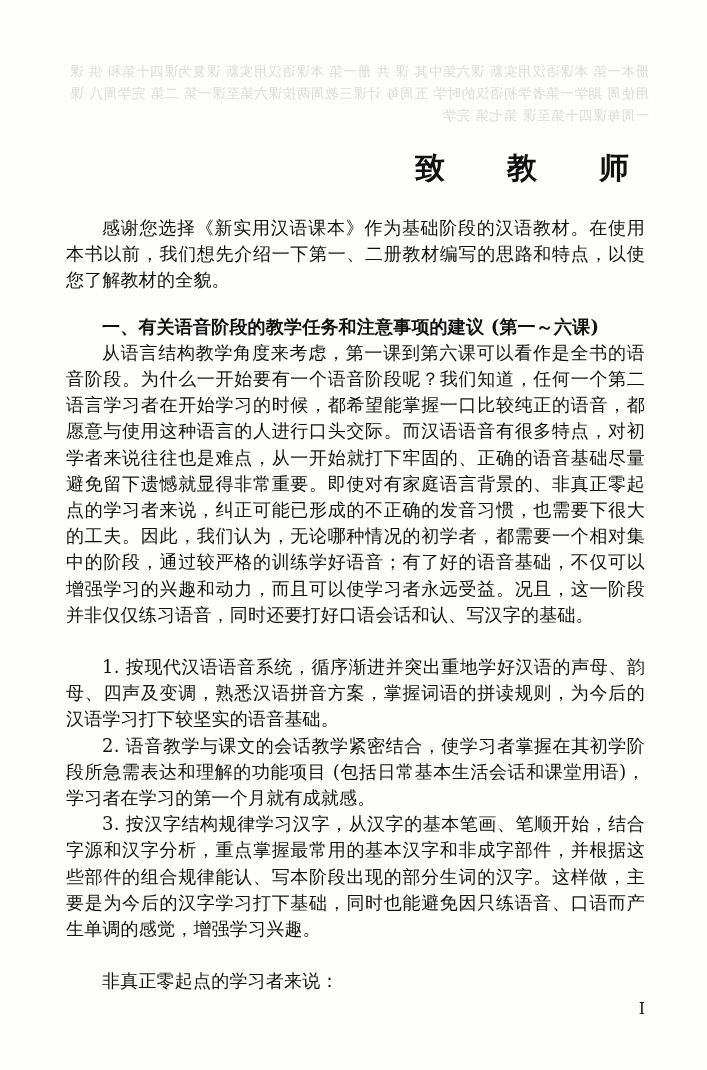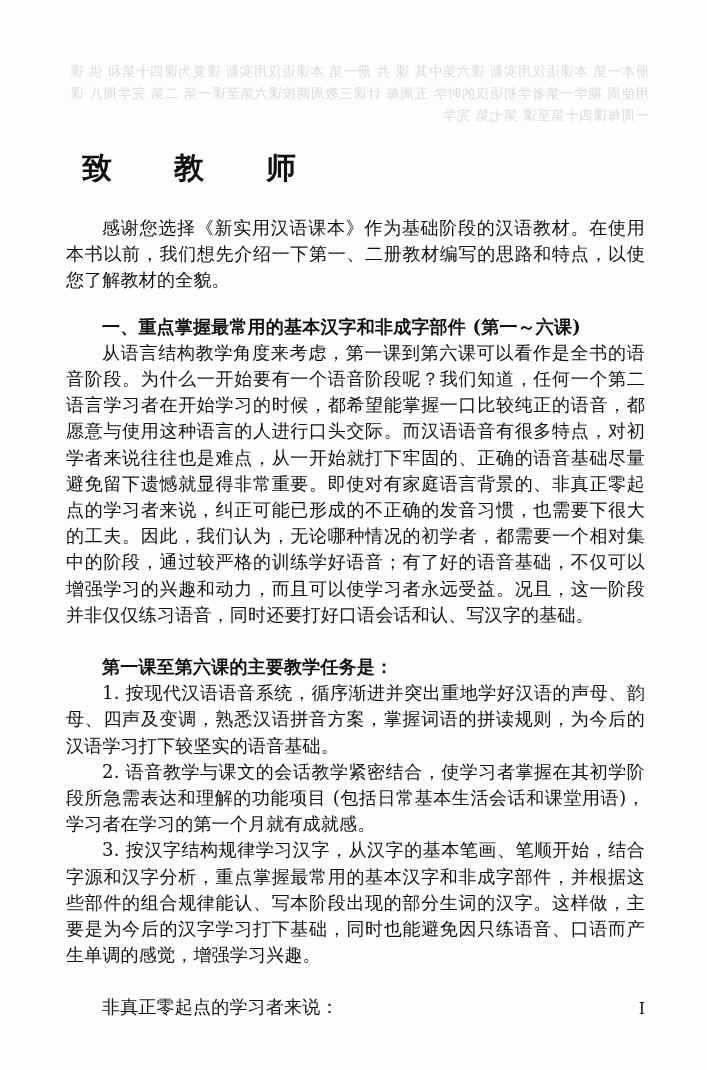--- a/index.html
+++ b/index.html
@@ -40,21 +40,21 @@
   .content {
     position: absolute;
     top: 0;
     left: 0;
     right: 0;
     padding: 148px 62px 0 66px;
   }
   h1.title {
     font-size: 30px;
     font-weight: bold;
-    text-align: left;
+    text-align: right;
     letter-spacing: 16px;
     margin: 0 0 26px 0;
     font-family: "DejaVu Sans", "Liberation Sans", sans-serif;
     text-indent: 16px;
   }
   p {
     margin: 0;
     font-size: 18px;
     line-height: 26.2px;
     text-align: justify;
@@ -90,27 +90,26 @@
   <div class="ghost">册本一第 本课语汉用实新 课六第中其 课 共 册一第 本课语汉用实新 课复为课四十第和 供 课 用使周 期学一第者学初语汉的时学 五周每 计课三教周两按课六第至课一第 二第 完学周八 课一周每课四十第至课 第七第 完学</div>
 
   <div class="content">
 
     <h1 class="title">致　教　师</h1>
 
     <p class="indent">感谢您选择《新实用汉语课本》作为基础阶段的汉语教材。在使用本书以前，我们想先介绍一下第一、二册教材编写的思路和特点，以使您了解教材的全貌。</p>
 
     <div class="gap-md"></div>
 
-    <p class="section-head">一、重点掌握最常用的基本汉字和非成字部件 (第一～六课)</p>
+    <p class="section-head">一、有关语音阶段的教学任务和注意事项的建议 (第一～六课)</p>
 
     <p class="indent">从语言结构教学角度来考虑，第一课到第六课可以看作是全书的语音阶段。为什么一开始要有一个语音阶段呢？我们知道，任何一个第二语言学习者在开始学习的时候，都希望能掌握一口比较纯正的语音，都愿意与使用这种语言的人进行口头交际。而汉语语音有很多特点，对初学者来说往往也是难点，从一开始就打下牢固的、正确的语音基础尽量避免留下遗憾就显得非常重要。即使对有家庭语言背景的、非真正零起点的学习者来说，纠正可能已形成的不正确的发音习惯，也需要下很大的工夫。因此，我们认为，无论哪种情况的初学者，都需要一个相对集中的阶段，通过较严格的训练学好语音；有了好的语音基础，不仅可以增强学习的兴趣和动力，而且可以使学习者永远受益。况且，这一阶段并非仅仅练习语音，同时还要打好口语会话和认、写汉字的基础。</p>
 
     <div class="gap-lg"></div>
 
-    <p class="bold">第一课至第六课的主要教学任务是：</p>
     <p class="indent">1. 按现代汉语语音系统，循序渐进并突出重地学好汉语的声母、韵母、四声及变调，熟悉汉语拼音方案，掌握词语的拼读规则，为今后的汉语学习打下较坚实的语音基础。</p>
     <p class="indent">2. 语音教学与课文的会话教学紧密结合，使学习者掌握在其初学阶段所急需表达和理解的功能项目 (包括日常基本生活会话和课堂用语)，学习者在学习的第一个月就有成就感。</p>
     <p class="indent">3. 按汉字结构规律学习汉字，从汉字的基本笔画、笔顺开始，结合字源和汉字分析，重点掌握最常用的基本汉字和非成字部件，并根据这些部件的组合规律能认、写本阶段出现的部分生词的汉字。这样做，主要是为今后的汉字学习打下基础，同时也能避免因只练语音、口语而产生单调的感觉，增强学习兴趣。</p>
 
     <div class="gap-lg"></div>
 
     <p class="indent">非真正零起点的学习者来说：</p>
 
   </div>
 

